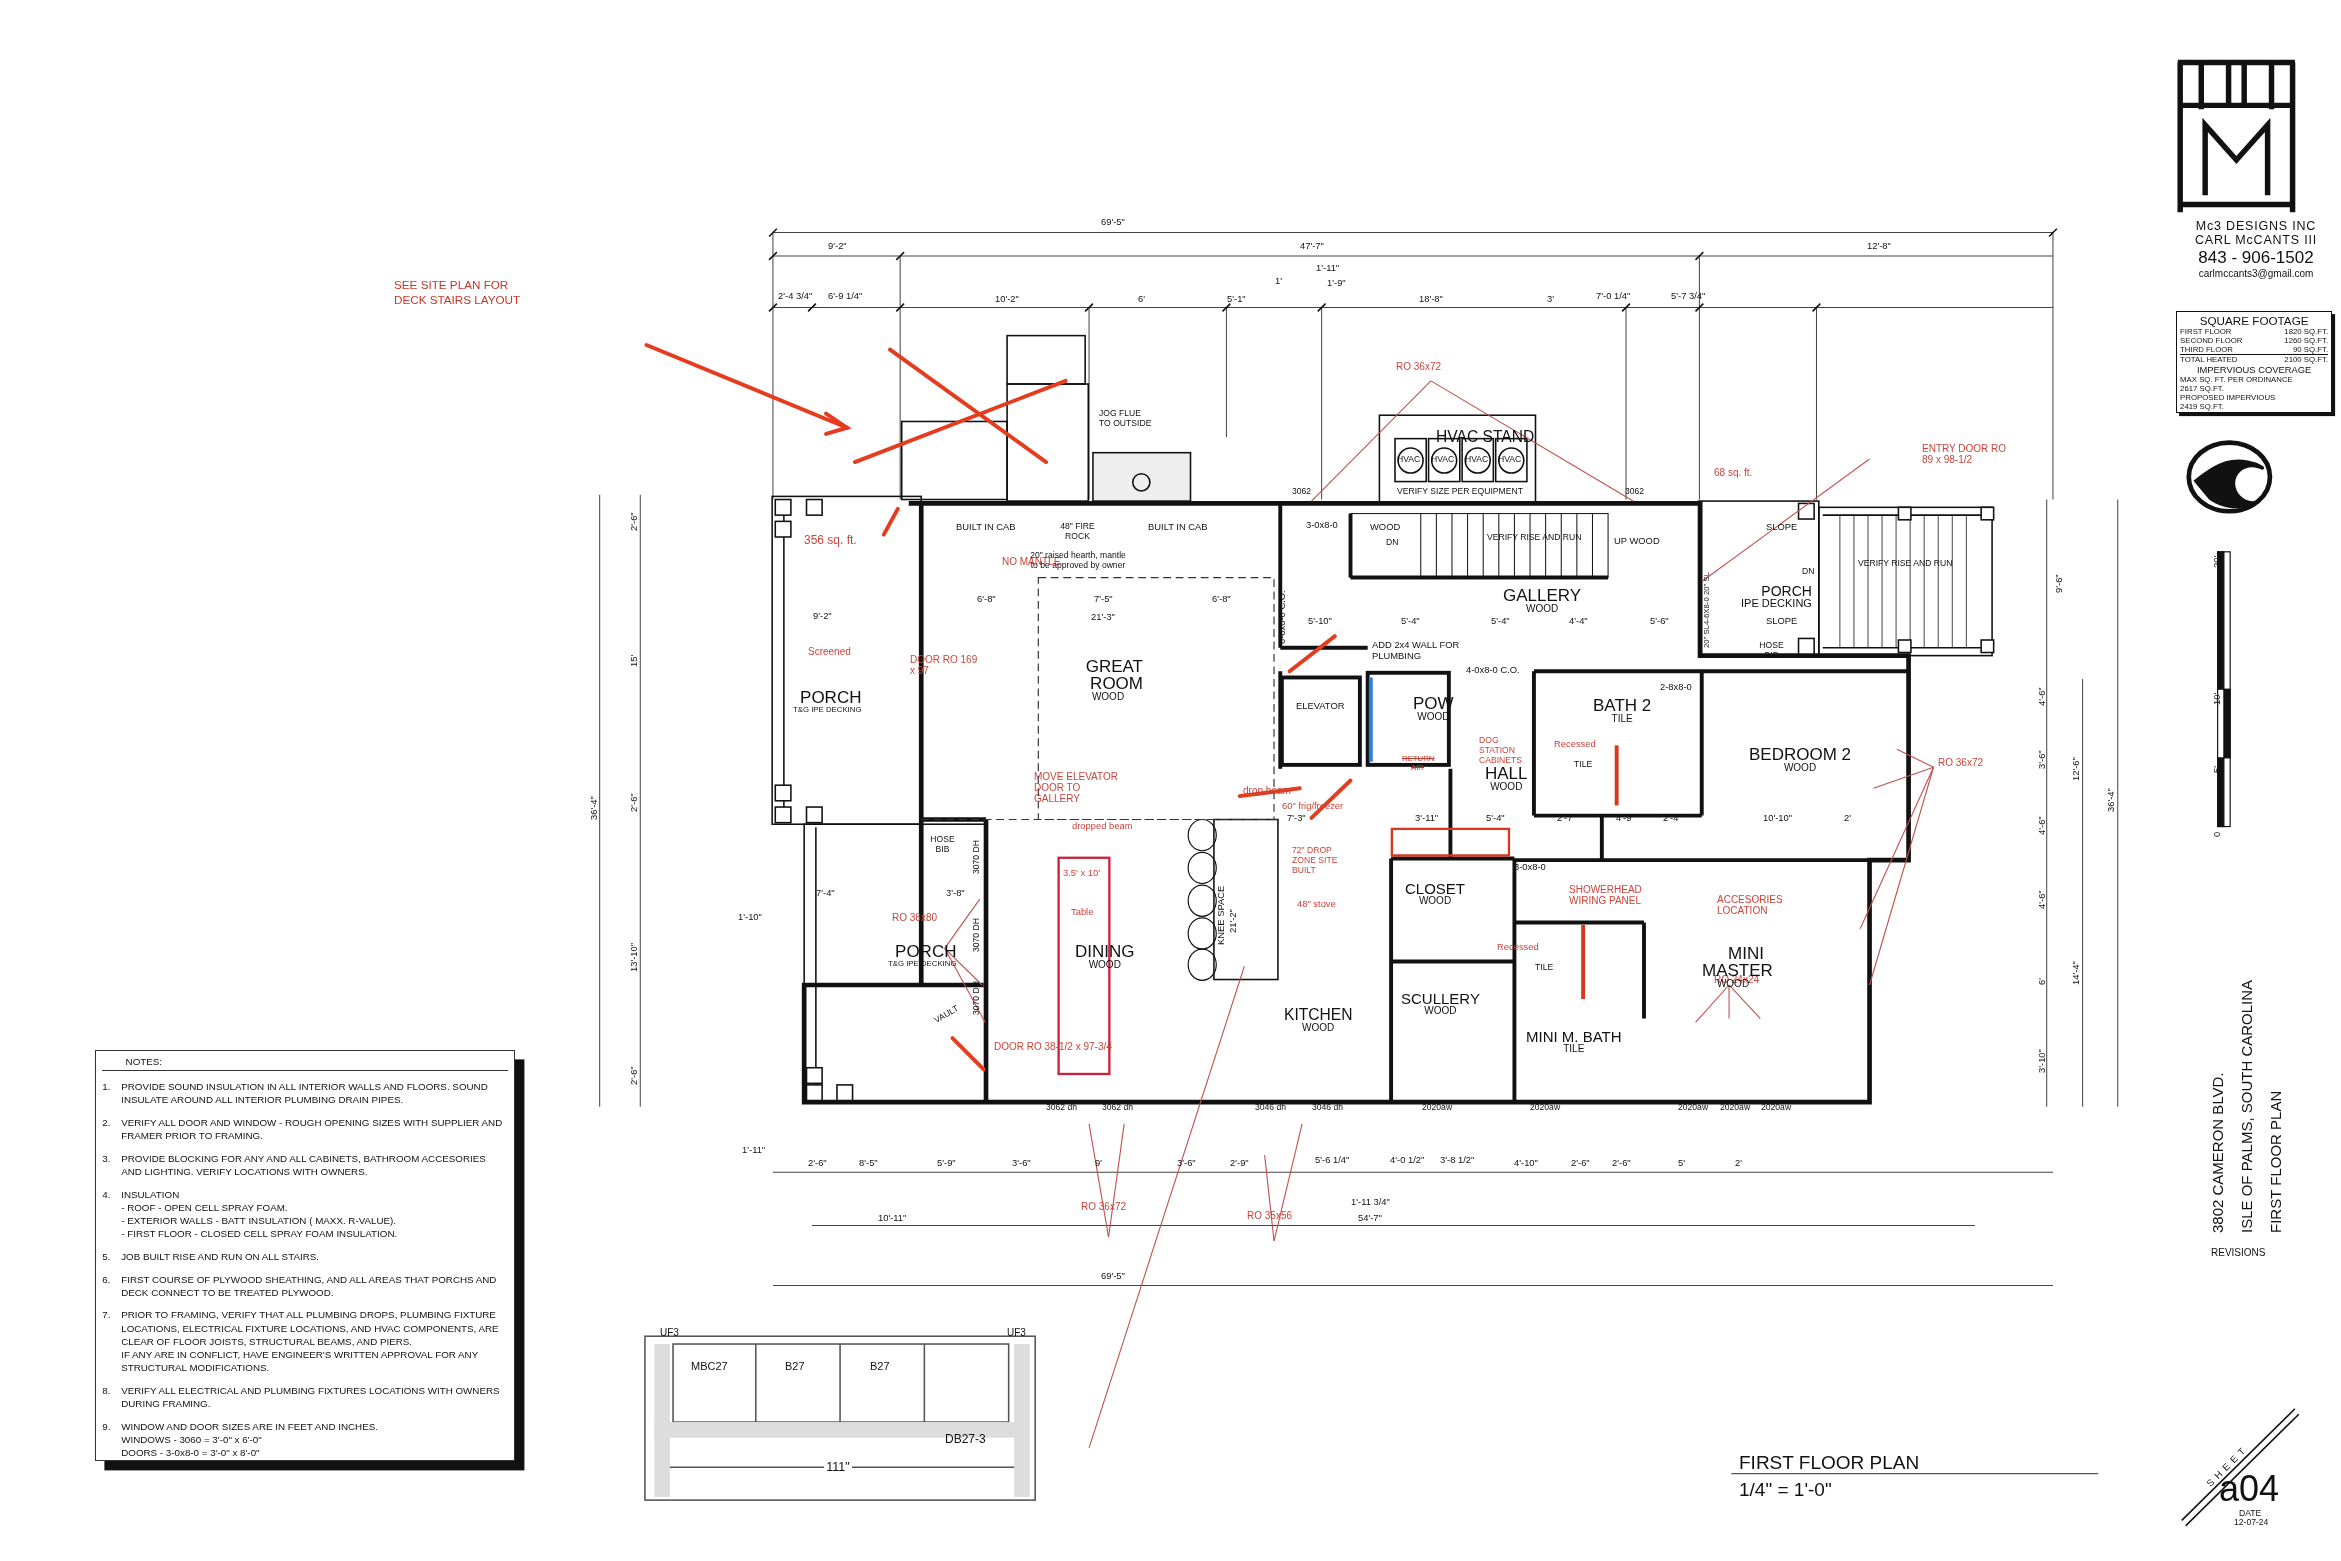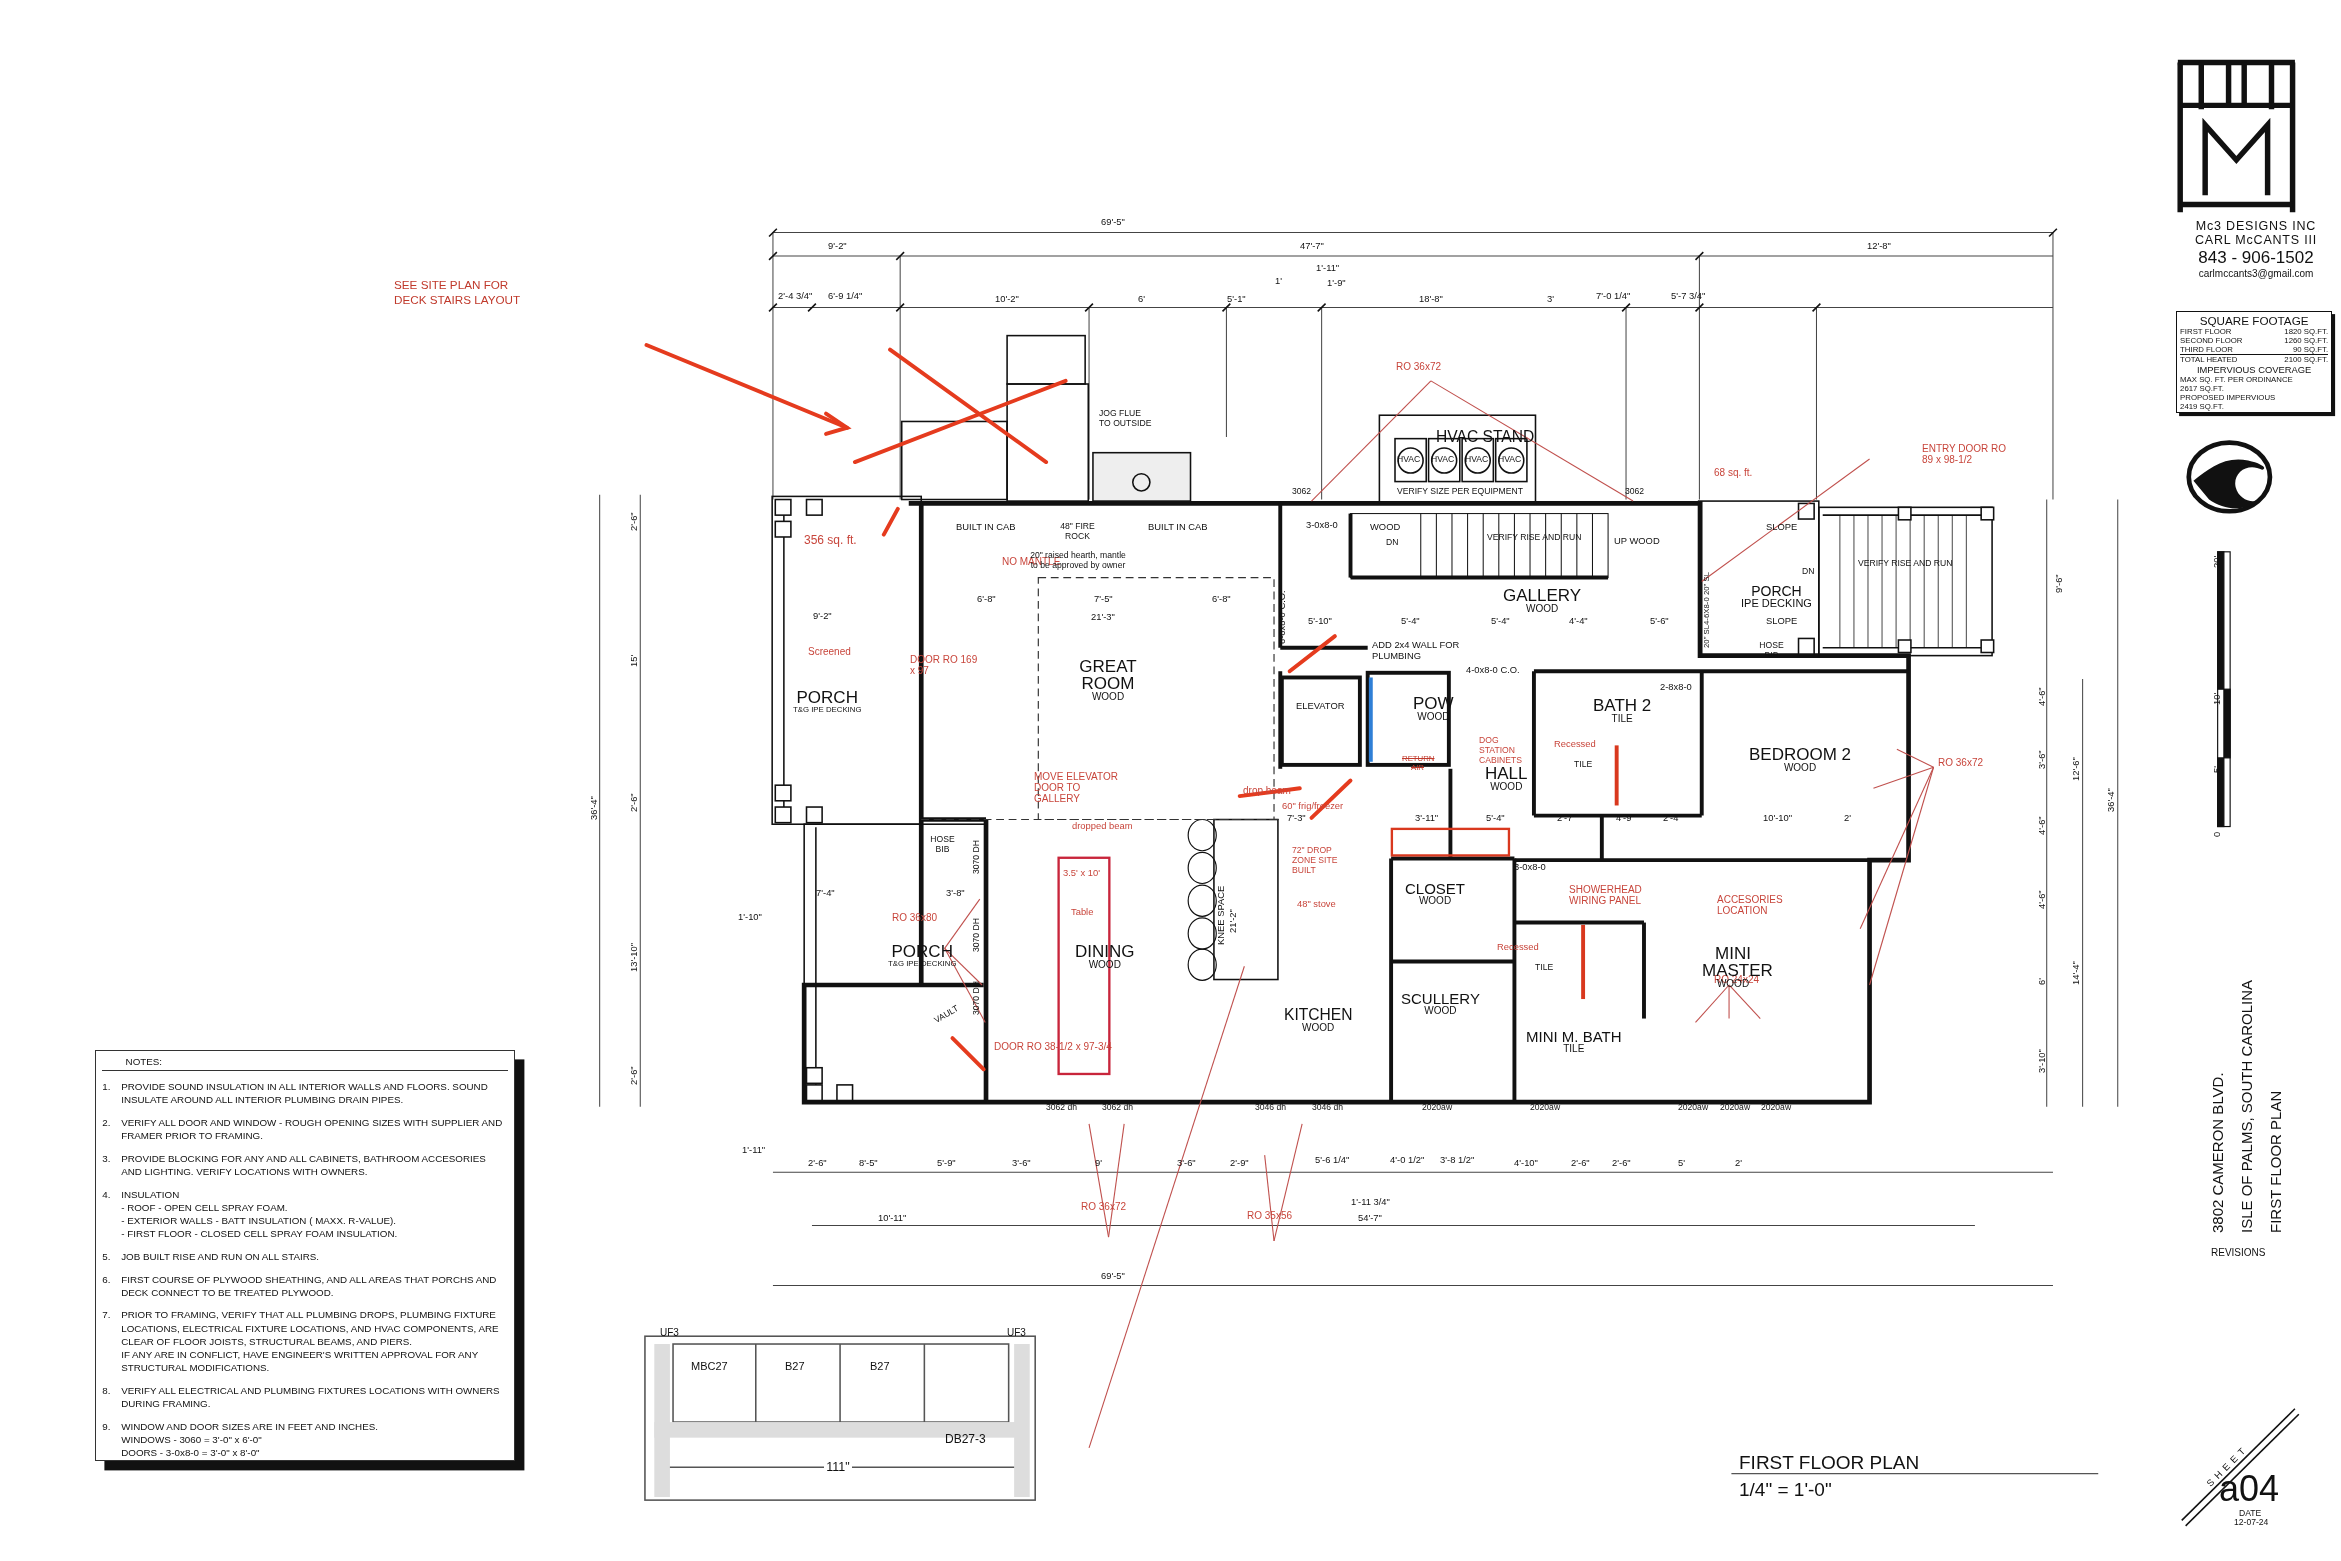--- a/index.html
+++ b/index.html
@@ -2,21 +2,21 @@
 <html style="font-size:12.5px"><head>
 <meta charset="utf-8">
 <style>
   html,body{margin:0;padding:0;background:#fff;}
   body{width:2342px;height:1561px;position:relative;overflow:hidden;font-family:"Liberation Sans",sans-serif;color:#111;}
   svg.plan{position:absolute;left:0;top:0;}
   .lbl{position:absolute;white-space:nowrap;}
   .red{color:#c0392b;}
   .rednote{color:#c8453b;}
   .room{text-align:center;line-height:1;}
-  .room .nm{font-size:17px;}
+  .room .nm{font-size:17px;text-align:right;}
   .room .fl{font-size:10px;}
   .dim{font-size:9.4px;}
   .vert{transform:rotate(-90deg);transform-origin:left top;}
   
   .tb{position:absolute;left:2178px;top:55px;width:156px;}
   .firm{font-size:12.5px;text-align:center;line-height:1.15;letter-spacing:0.8px;}
   .phone{font-size:17px;text-align:center;}
   .email{font-size:10px;text-align:center;}
   .sqbox{position:absolute;left:2176px;top:311px;width:148px;border:1.6px solid #111;box-shadow:3.1px 3.1px 0 #111;padding:1.6px 3.1px;font-size:7.8px;}
   .sqbox .h{font-size:11.7px;}

